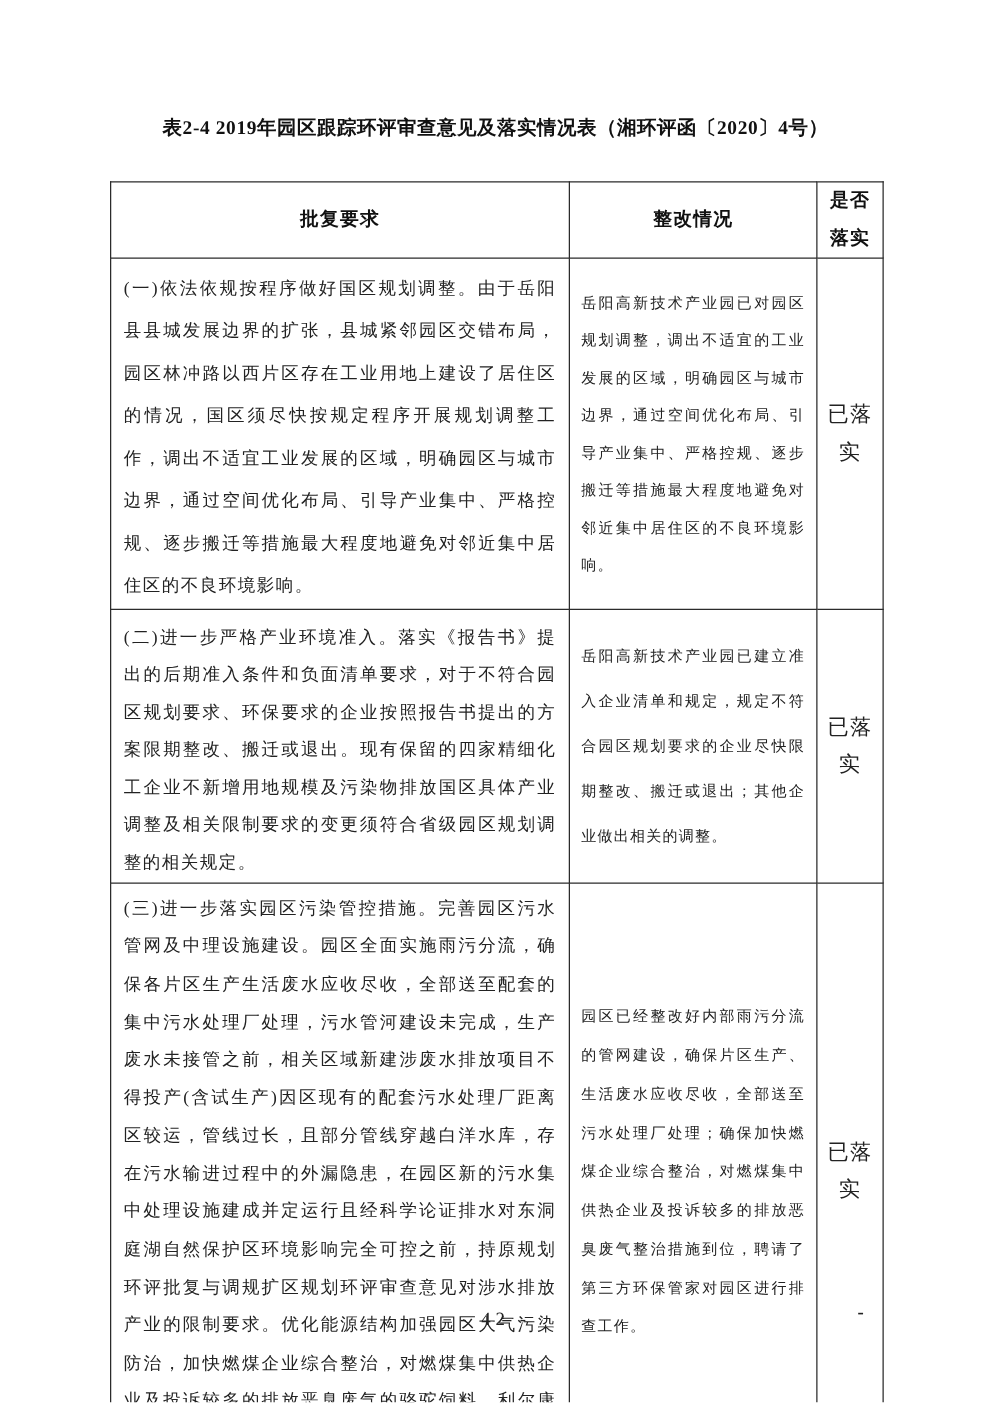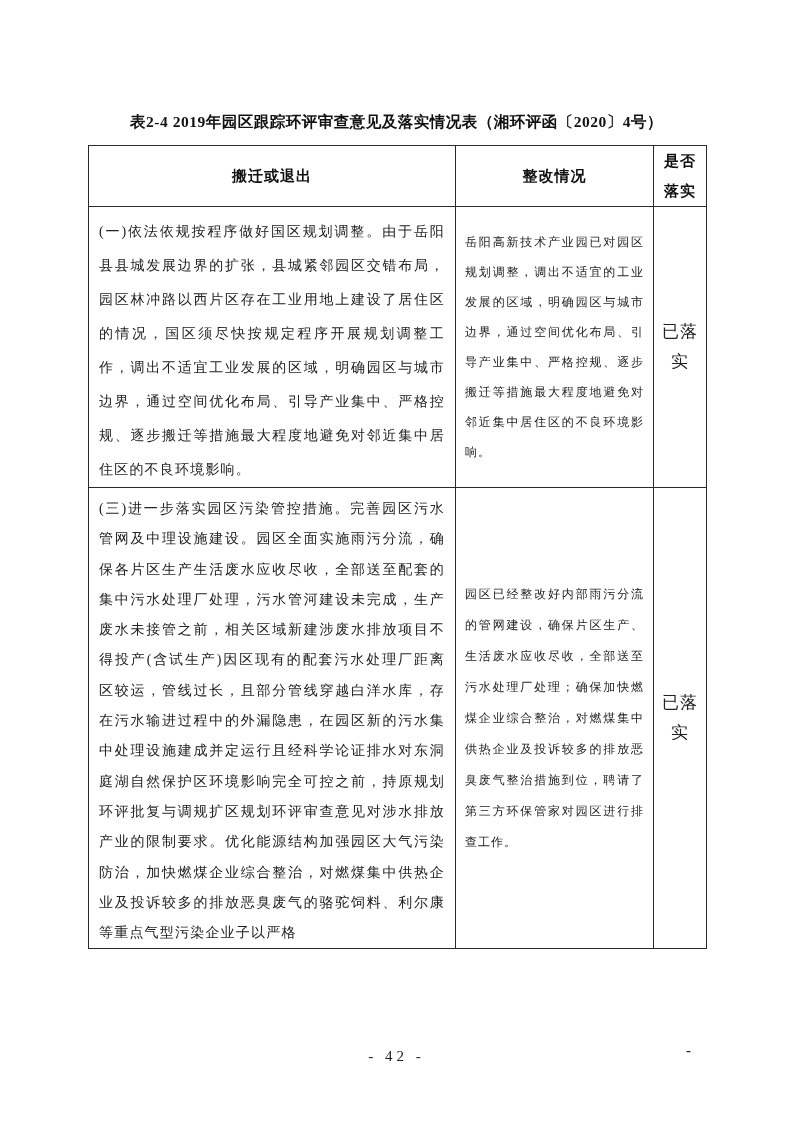--- a/index.html
+++ b/index.html
@@ -2,21 +2,21 @@
 <html><head>
 <meta charset="utf-8">
 <style>
   html,body{margin:0;padding:0;background:#ffffff;}
   .page{
     position:relative;width:793px;height:1122px;background:#ffffff;
     font-family:"Liberation Serif","DejaVu Serif",serif;color:#1c1c1c;
     overflow:hidden;
   }
   .title{
-    position:absolute;top:112px;left:0;width:793px;text-align:center;
+    position:absolute;top:92px;left:0;width:793px;text-align:center;
     font-size:15.5px;font-weight:bold;letter-spacing:0.5px;color:#111;
   }
   table.review-table{
     position:absolute;left:88px;top:145px;width:618px;
     border-collapse:collapse;table-layout:fixed;
   }
   table.review-table th,table.review-table td{
     border:1.6px solid #2b2b2b;
     font-weight:normal;
     box-sizing:border-box;
@@ -69,29 +69,34 @@
   <div class="title">表2-4 2019年园区跟踪环评审查意见及落实情况表（湘环评函〔2020〕4号）</div>
 
   <table class="review-table">
     <colgroup>
       <col class="col-req">
       <col class="col-rect">
       <col class="col-status">
     </colgroup>
     <thead>
       <tr class="header-row">
-        <th>搬迁或退出</th>
+        <th>批复要求</th>
         <th>整改情况</th>
         <th>是否落实</th>
       </tr>
     </thead>
     <tbody>
       <tr class="row1">
         <td class="req">(一)依法依规按程序做好国区规划调整。由于岳阳县县城发展边界的扩张，县城紧邻园区交错布局，园区林冲路以西片区存在工业用地上建设了居住区的情况，国区须尽快按规定程序开展规划调整工作，调出不适宜工业发展的区域，明确园区与城市边界，通过空间优化布局、引导产业集中、严格控规、逐步搬迁等措施最大程度地避免对邻近集中居住区的不良环境影响。</td>
         <td class="rect">岳阳高新技术产业园已对园区规划调整，调出不适宜的工业发展的区域，明确园区与城市边界，通过空间优化布局、引导产业集中、严格控规、逐步搬迁等措施最大程度地避免对邻近集中居住区的不良环境影响。</td>
+        <td class="status">已落实</td>
+      </tr>
+      <tr class="row2">
+        <td class="req">(二)进一步严格产业环境准入。落实《报告书》提出的后期准入条件和负面清单要求，对于不符合园区规划要求、环保要求的企业按照报告书提出的方案限期整改、搬迁或退出。现有保留的四家精细化工企业不新增用地规模及污染物排放国区具体产业调整及相关限制要求的变更须符合省级园区规划调整的相关规定。</td>
+        <td class="rect">岳阳高新技术产业园已建立准入企业清单和规定，规定不符合园区规划要求的企业尽快限期整改、搬迁或退出；其他企业做出相关的调整。</td>
         <td class="status">已落实</td>
       </tr>
       <tr class="row3">
         <td class="req">(三)进一步落实园区污染管控措施。完善园区污水管网及中理设施建设。园区全面实施雨污分流，确保各片区生产生活废水应收尽收，全部送至配套的集中污水处理厂处理，污水管河建设未完成，生产废水未接管之前，相关区域新建涉废水排放项目不得投产(含试生产)因区现有的配套污水处理厂距离区较运，管线过长，且部分管线穿越白洋水库，存在污水输进过程中的外漏隐患，在园区新的污水集中处理设施建成并定运行且经科学论证排水对东洞庭湖自然保护区环境影响完全可控之前，持原规划环评批复与调规扩区规划环评审查意见对涉水排放产业的限制要求。优化能源结构加强园区大气污染防治，加快燃煤企业综合整治，对燃煤集中供热企业及投诉较多的排放恶臭废气的骆驼饲料、利尔康等重点气型污染企业子以严格</td>
         <td class="rect">园区已经整改好内部雨污分流的管网建设，确保片区生产、生活废水应收尽收，全部送至污水处理厂处理；确保加快燃煤企业综合整治，对燃煤集中供热企业及投诉较多的排放恶臭废气整治措施到位，聘请了第三方环保管家对园区进行排查工作。</td>
         <td class="status">已落实</td>
       </tr>
     </tbody>
   </table>
 

